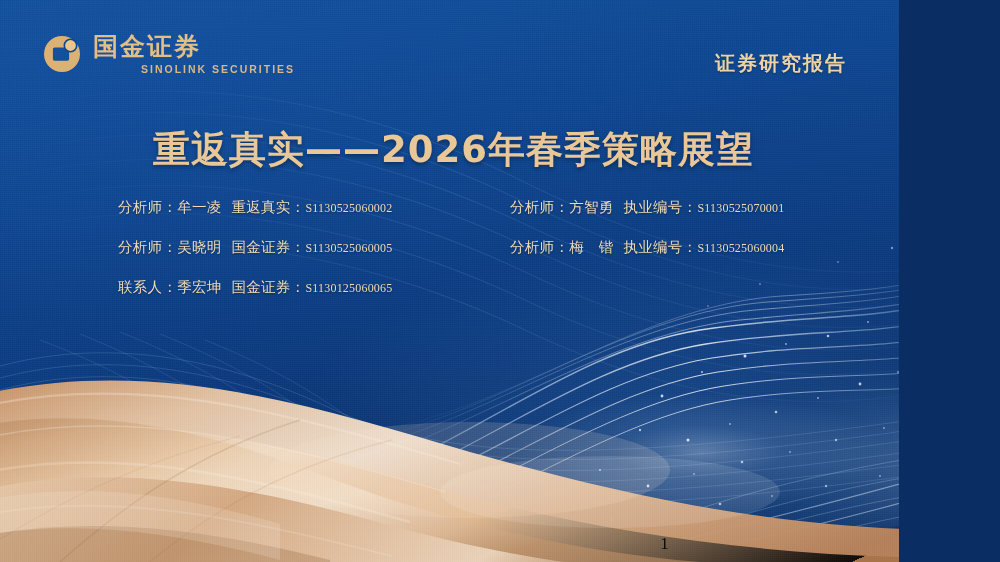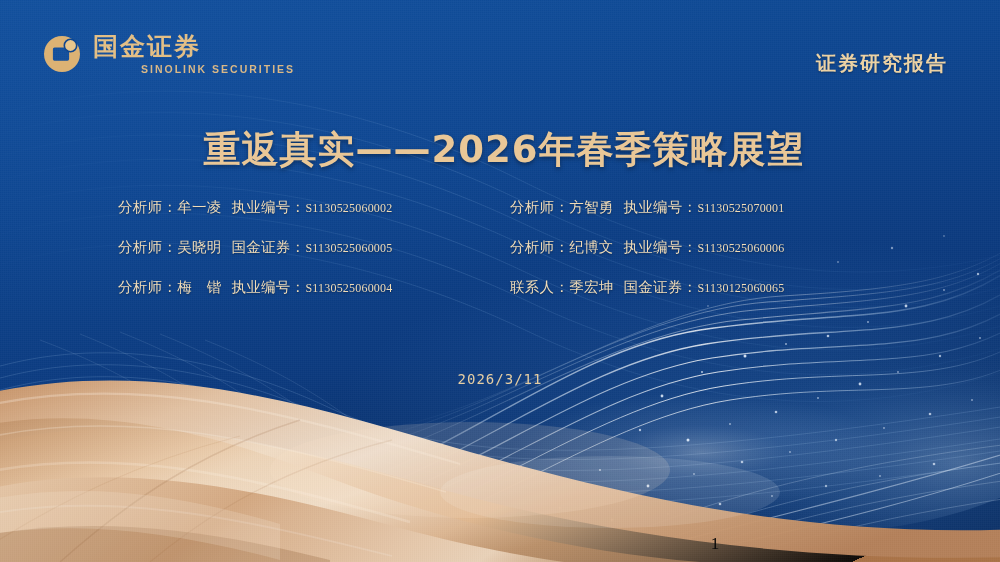--- a/index.html
+++ b/index.html
@@ -1,18 +1,18 @@
 <!DOCTYPE html>
 <html><head>
 <meta charset="utf-8">
 <style>
   html,body{margin:0;padding:0;background:#0a2d63;}
   *{box-sizing:border-box;}
   .slide{
-    position:relative;width:1000px;height:562px;overflow:hidden;
+    position:relative;width:899px;height:562px;overflow:hidden;
     font-family:"Liberation Sans","DejaVu Sans",sans-serif;
     background:
       radial-gradient(ellipse 70% 55% at 78% 78%, rgba(35,90,160,.55) 0%, rgba(12,55,120,0) 65%),
       radial-gradient(ellipse 90% 70% at 12% 8%, rgba(22,80,160,.45) 0%, rgba(10,45,105,0) 70%),
       linear-gradient(170deg,#11519d 0%,#0e4690 28%,#0c3a7e 58%,#0a2d63 82%,#0a2a5c 100%);
   }
   
   .noise{
     position:absolute;inset:0;pointer-events:none;opacity:.30;
     background-image:
@@ -285,28 +285,26 @@
         <div class="logo-cn">国金证券</div>
         <div class="logo-en">SINOLINK SECURITIES</div>
       </div>
     </div>
     <div class="report-tag">证券研究报告</div>
   </div>
 
   <div class="title">重返真实——2026年春季策略展望</div>
 
   <div class="analysts">
-    <div class="arow"><span>分析师：牟一凌  执业编号：</span><span class="code">S1130525060002</span></div>
+    <div class="arow"><span>分析师：牟一凌  重返真实：</span><span class="code">S1130525060002</span></div>
 
     <div class="arow"><span>分析师：方智勇  执业编号：</span><span class="code">S1130525070001</span></div>
     <div class="arow"><span>分析师：吴晓明  国金证券：</span><span class="code">S1130525060005</span></div>
 
-    <div class="arow"><span>分析师：纪博文  执业编号：</span><span class="code">S1130525060006</span></div>
     <div class="arow"><span>分析师：梅　锴  执业编号：</span><span class="code">S1130525060004</span></div>
 
     <div class="arow"><span>联系人：季宏坤  国金证券：</span><span class="code">S1130125060065</span></div>
   </div>
 
-  <div class="pubdate">2026/3/11</div>
 
   <div class="pagenum">1</div>
 
 </div>
 
 </body></html>

